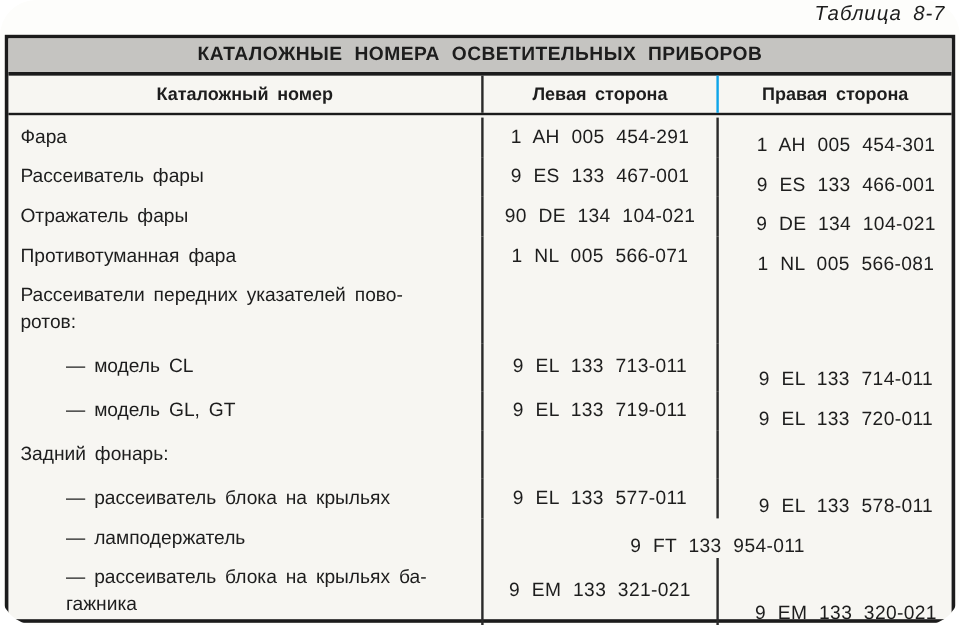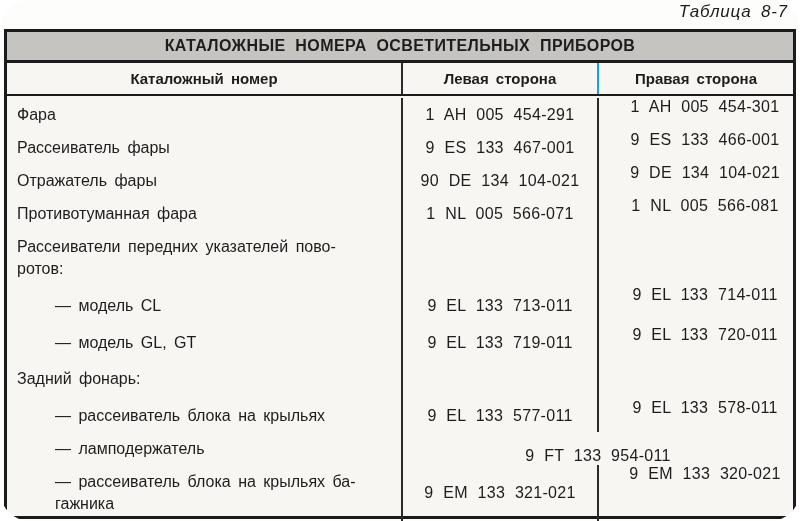--- a/index.html
+++ b/index.html
@@ -90,21 +90,21 @@
     width: 196px;
     box-sizing: border-box;
     border-right: 2px solid #2a2a2a;
     display: flex;
     align-items: center;
     justify-content: center;
   }
   .td3 {
     flex: 1;
     display: flex;
-    align-items: flex-start;
+    align-items: flex-end;
     justify-content: center;
     margin-left: 18px;
   }
   .tdspan {
     flex: 1;
     display: flex;
     align-items: flex-end;
     justify-content: center;
   }
   .lbl {

